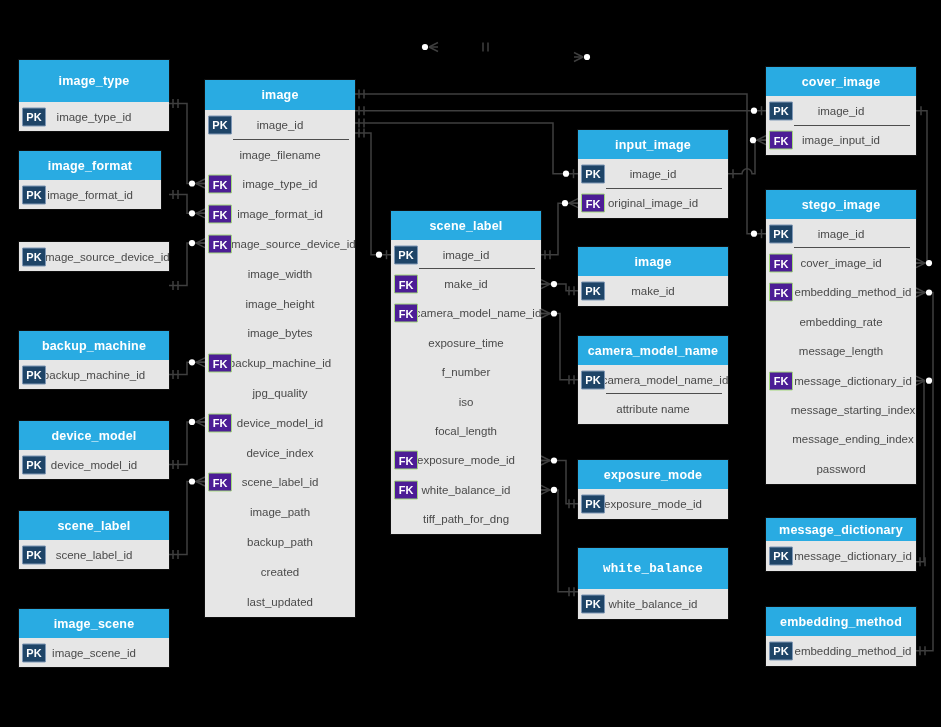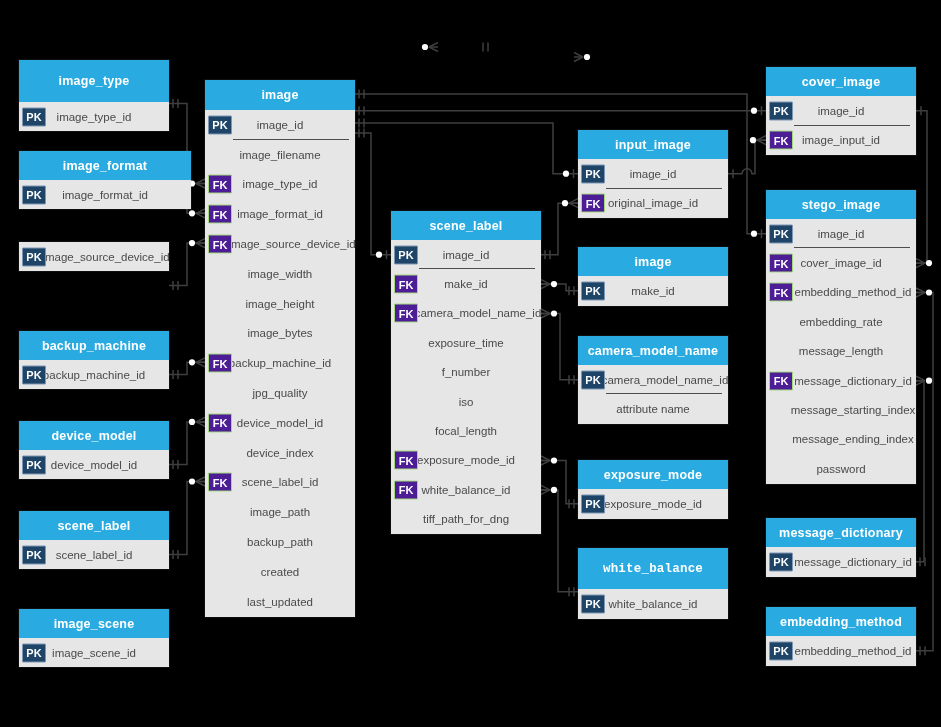--- a/index.html
+++ b/index.html
@@ -289,21 +289,21 @@
         </g>
       </g>
     </svg>
     <div class="entity" style="left: 19px; top: 60px; width: 150px;">
       <div class="entity-header" style="height: 42px;">image_type</div>
       <div class="row" style="height: 29px;">
         <span class="badge pk">PK</span>
         <span>image_type_id</span>
       </div>
     </div>
-    <div class="entity" style="left: 19px; top: 151px; width: 172px;">
+    <div class="entity" style="left: 19px; top: 151px; width: 142px;">
       <div class="entity-header" style="height: 29px;">image_format</div>
       <div class="row" style="height: 29px;">
         <span class="badge pk">PK</span>
         <span>image_format_id</span>
       </div>
     </div>
     <div class="entity" style="left: 19px; top: 242px; width: 150px;">
       <div class="row longlbl" style="height: 29px;">
         <span class="badge pk">PK</span>
         <span>image_source_device_id</span>
@@ -523,21 +523,21 @@
         <span>message_starting_index</span>
       </div>
       <div class="row longlbl" style="height: 29.4px;">
         <span>message_ending_index</span>
       </div>
       <div class="row" style="height: 29.4px;">
         <span>password</span>
       </div>
     </div>
     <div class="entity" style="left: 766px; top: 518px; width: 150px;">
-      <div class="entity-header" style="height: 29px;">message_dictionary</div>
+      <div class="entity-header" style="height: 23px;">message_dictionary</div>
       <div class="row longlbl" style="height: 29.5px;">
         <span class="badge pk">PK</span>
         <span>message_dictionary_id</span>
       </div>
     </div>
     <div class="entity" style="left: 766px; top: 607px; width: 150px;">
       <div class="entity-header" style="height: 29px;">embedding_method</div>
       <div class="row longlbl" style="height: 29.5px;">
         <span class="badge pk">PK</span>
         <span>embedding_method_id</span>

